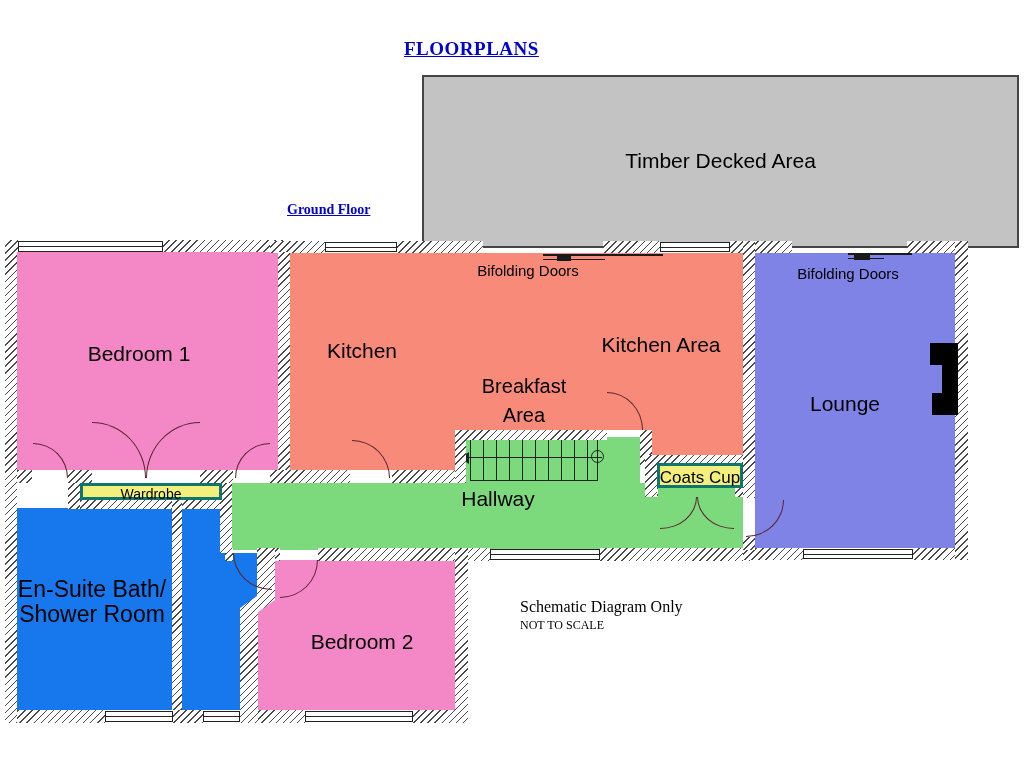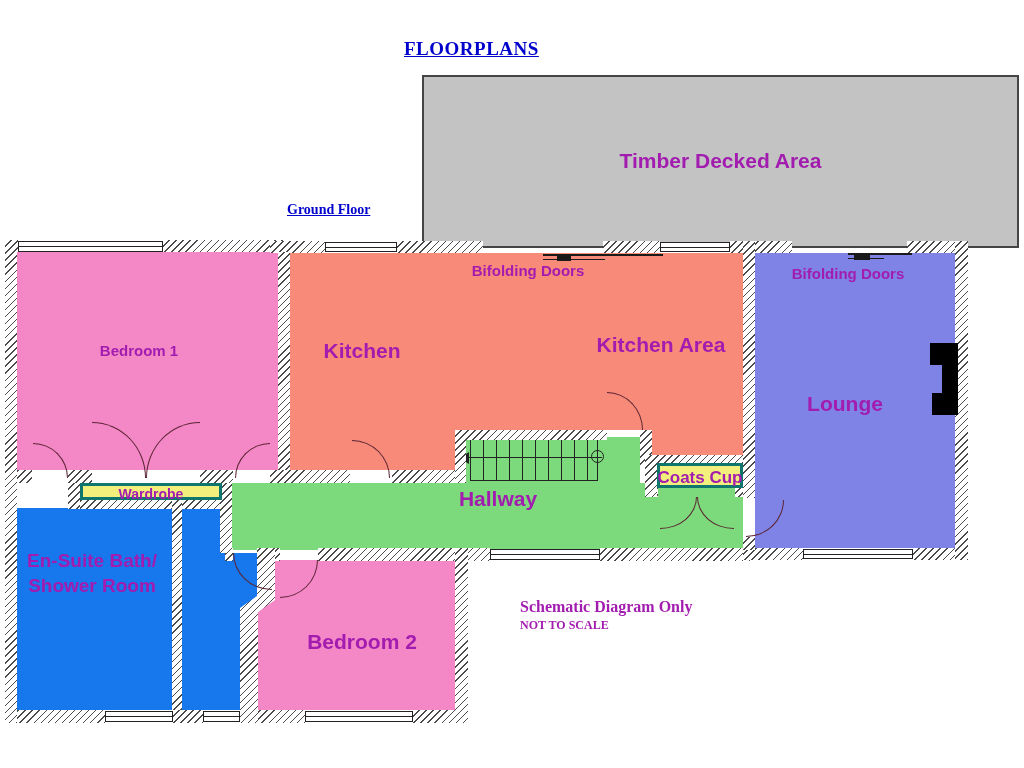--- a/index.html
+++ b/index.html
@@ -9,21 +9,21 @@
   .wall{position:absolute;background:repeating-linear-gradient(135deg,#ffffff 0 4px,#4a4a4a 4px 5px);}
   .clip{background:repeating-linear-gradient(135deg,#ffffff 0 4px,#4a4a4a 4px 5px);}
   .fill{position:absolute;}
   .window{position:absolute;background:#fff;border:1px solid #222;box-sizing:border-box;}
   .window::after{content:"";position:absolute;left:0;right:0;top:45%;border-top:1px solid #222;}
   .door{position:absolute;border:0 solid #5b2433;box-sizing:border-box;}
   .d-tr{border-top-width:1px;border-right-width:1px;border-top-right-radius:100%;}
   .d-tl{border-top-width:1px;border-left-width:1px;border-top-left-radius:100%;}
   .d-br{border-bottom-width:1px;border-right-width:1px;border-bottom-right-radius:100%;}
   .d-bl{border-bottom-width:1px;border-left-width:1px;border-bottom-left-radius:100%;}
-  .lbl{position:absolute;color:#a21caf;white-space:nowrap;font-weight:bold;}
+  .lbl{position:absolute;color:#000000;white-space:nowrap;}
   .ctr{transform:translateX(-50%);text-align:center;}
   .serif{font-family:"Liberation Serif",serif;}
   .link{color:#0000cc;font-weight:bold;text-decoration:underline;}
   .box{position:absolute;border:3px solid #0f766e;box-sizing:border-box;}
   .blk{position:absolute;background:#000;}
   .bifold-line{position:absolute;background:#1a1a1a;}
 </style>
 </head>
 <body>
 
@@ -135,26 +135,30 @@
   <div class="blk" style="left:942px;top:365px;width:16px;height:28px;"></div>
   <div class="blk" style="left:932px;top:393px;width:26px;height:22px;"></div>
 
   <div class="bifold-line" style="left:543px;top:254px;width:120px;height:2px;"></div>
   <div class="bifold-line" style="left:543px;top:259px;width:62px;height:1px;"></div>
   <div class="bifold-line" style="left:557px;top:256px;width:14px;height:5px;"></div>
   <div class="bifold-line" style="left:848px;top:253px;width:64px;height:2px;"></div>
   <div class="bifold-line" style="left:848px;top:258px;width:36px;height:1px;"></div>
   <div class="bifold-line" style="left:854px;top:255px;width:16px;height:5px;"></div>
 
-  <div class="lbl ctr" style="left:139px;top:342px;font-size:15px;">Bedroom 1</div>
+  <div class="lbl ctr" style="left:139px;top:342px;font-size:21px;">Bedroom 1</div>
   <div class="lbl ctr" style="left:362px;top:339px;font-size:21px;">Kitchen</div>
   <div class="lbl ctr" style="left:661px;top:333px;font-size:21px;">Kitchen Area</div>
+  <div class="lbl ctr" style="left:524px;top:372px;font-size:20px;line-height:29px;">
+    <span>Breakfast</span><br>
+    <span>Area</span>
+  </div>
   <div class="lbl ctr" style="left:845px;top:392px;font-size:21px;">Lounge</div>
   <div class="lbl ctr" style="left:498px;top:487px;font-size:21px;">Hallway</div>
-  <div class="lbl ctr" style="left:92px;top:548px;font-size:19px;line-height:25px;">
+  <div class="lbl ctr" style="left:92px;top:577px;font-size:23px;line-height:25px;">
     <span>En-Suite Bath/</span><br>
     <span>Shower Room</span>
   </div>
   <div class="lbl ctr" style="left:362px;top:630px;font-size:21px;">Bedroom 2</div>
   <div class="lbl ctr" style="left:528px;top:262px;font-size:15px;">Bifolding Doors</div>
   <div class="lbl ctr" style="left:848px;top:265px;font-size:15px;">Bifolding Doors</div>
 
   <div class="lbl serif" style="left:520px;top:598px;font-size:16px;">Schematic Diagram Only</div>
   <div class="lbl serif" style="left:520px;top:618px;font-size:12px;">NOT TO SCALE</div>
 

